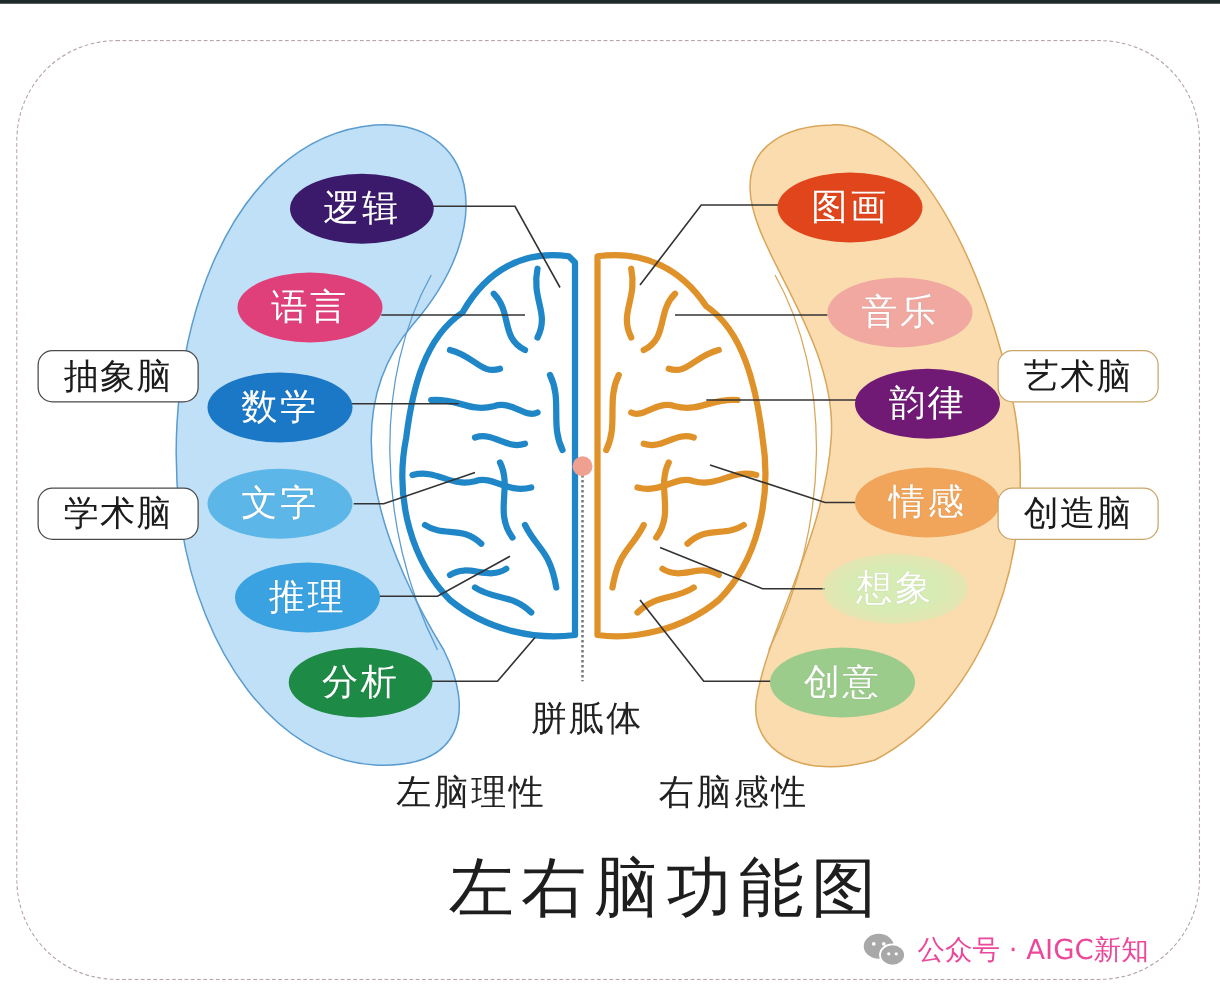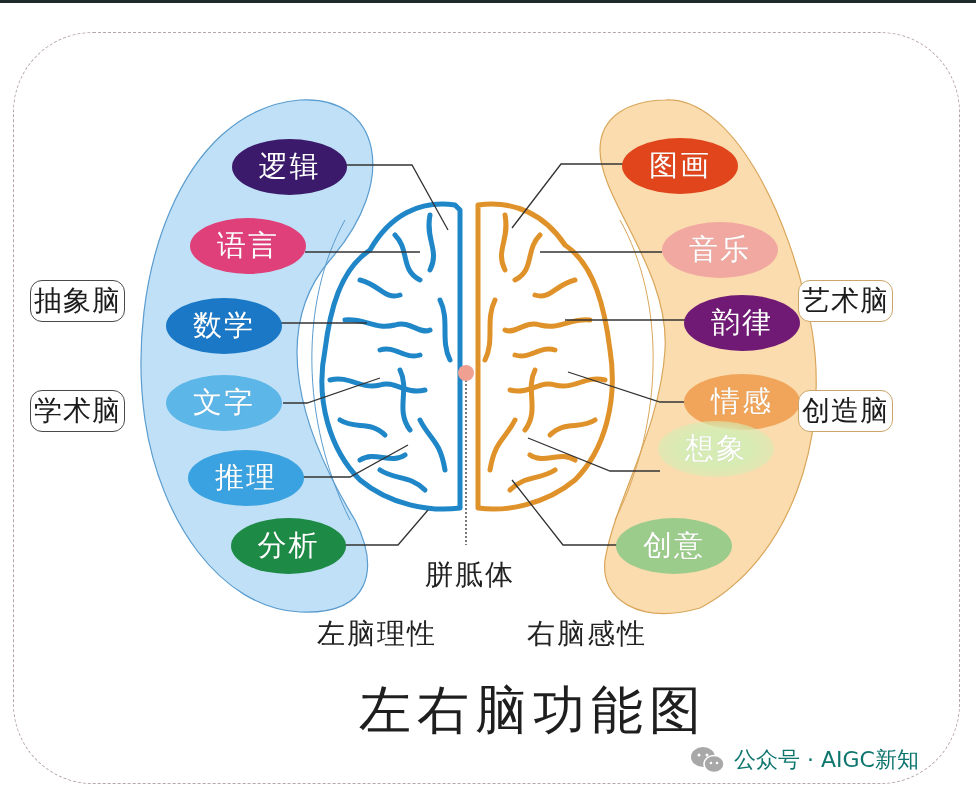--- a/index.html
+++ b/index.html
@@ -13,28 +13,28 @@
       position: absolute; left: 13px; top: 32px; width: 947px; height: 752px;
       border: 1.5px dashed #b8a4ae; border-radius: 80px; box-sizing: border-box;
     }
     svg.canvas { position: absolute; left: 0; top: 0; }
     .pill {
       position: absolute; display: flex; align-items: center; justify-content: center;
       color: #ffffff; font-size: 29px; letter-spacing: 2px; border-radius: 50%;
       text-shadow: 0 0 1px rgba(0,0,0,0.15);
     }
     .tag {
-      position: absolute; height: 42px; padding: 0 3px; display: flex; align-items: center;
+      position: absolute; height: 42px; padding: 0 20px; display: flex; align-items: center;
       background: #ffffff; border: 1.5px solid #4a4a4a; border-radius: 12px;
       font-size: 28px; color: #1c1c1c; letter-spacing: 1px; box-sizing: border-box;
     }
     .tag.right { border-color: #c9a56a; }
     .label { position: absolute; color: #222; font-size: 28px; letter-spacing: 2px; }
     .title { position: absolute; color: #1e1e1e; font-size: 52px; letter-spacing: 6px; margin-left: 44px; }
-    .wm { position: absolute; color: #0f766e; font-size: 22px; display: flex; align-items: center; gap: 8px; }
+    .wm { position: absolute; color: #ec4899; font-size: 22px; display: flex; align-items: center; gap: 8px; }
     .wm-icon { width: 36px; height: 30px; position: relative; }
   </style>
 </head>
 <body>
 
 <div class="topbar"></div>
 <div class="frame"></div>
 
 <svg class="canvas" width="976" height="799" viewBox="0 0 976 799">
 
@@ -103,21 +103,21 @@
 <div class="pill" style="left:190px;top:218px;width:116px;height:56px;background:#e0407a;">语言</div>
 <div class="pill" style="left:166px;top:298px;width:116px;height:56px;background:#1a78c6;">数学</div>
 <div class="pill" style="left:166px;top:375px;width:116px;height:56px;background:#5db6e8;">文字</div>
 <div class="pill" style="left:188px;top:450px;width:116px;height:56px;background:#3aa2e0;">推理</div>
 <div class="pill" style="left:231px;top:518px;width:115px;height:56px;background:#1d8a45;">分析</div>
 
 <div class="pill" style="left:622px;top:138px;width:116px;height:56px;background:#e0451c;">图画</div>
 <div class="pill" style="left:662px;top:222px;width:116px;height:56px;background:#f0a8a0;">音乐</div>
 <div class="pill" style="left:684px;top:295px;width:116px;height:56px;background:#701a75;">韵律</div>
 <div class="pill" style="left:684px;top:374px;width:116px;height:56px;background:#f0a55a;">情感</div>
-<div class="pill" style="left:658px;top:421px;width:116px;height:56px;background:radial-gradient(ellipse at center,#d6ecb4 40%,rgba(214,236,180,0.2) 100%);">想象</div>
+<div class="pill" style="left:658px;top:443px;width:116px;height:56px;background:radial-gradient(ellipse at center,#d6ecb4 40%,rgba(214,236,180,0.2) 100%);">想象</div>
 <div class="pill" style="left:616px;top:518px;width:116px;height:56px;background:#9ccc8c;">创意</div>
 
 <div class="tag" style="left:30px;top:280px;">抽象脑</div>
 <div class="tag" style="left:30px;top:390px;">学术脑</div>
 <div class="tag right" style="left:798px;top:280px;">艺术脑</div>
 <div class="tag right" style="left:798px;top:390px;">创造脑</div>
 
 <div class="label" style="left:425px;top:556px;">胼胝体</div>
 <div class="label" style="left:317px;top:615px;text-align:center;">左脑理性</div>
 <div class="label" style="left:527px;top:615px;">右脑感性</div>

